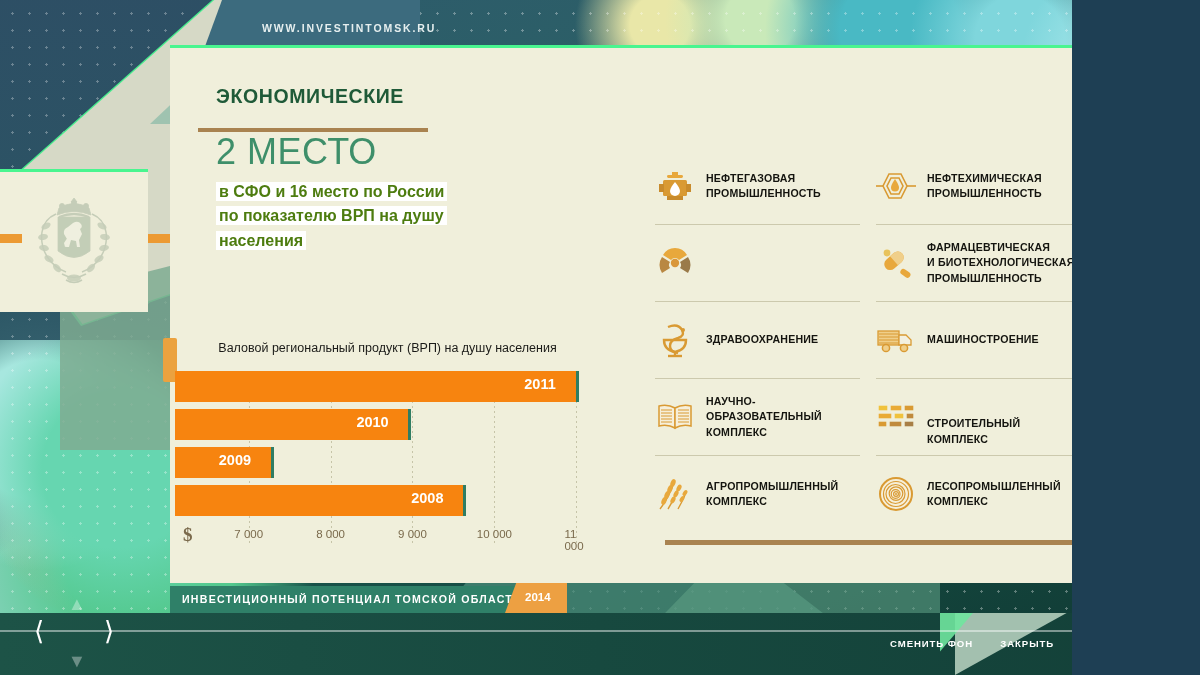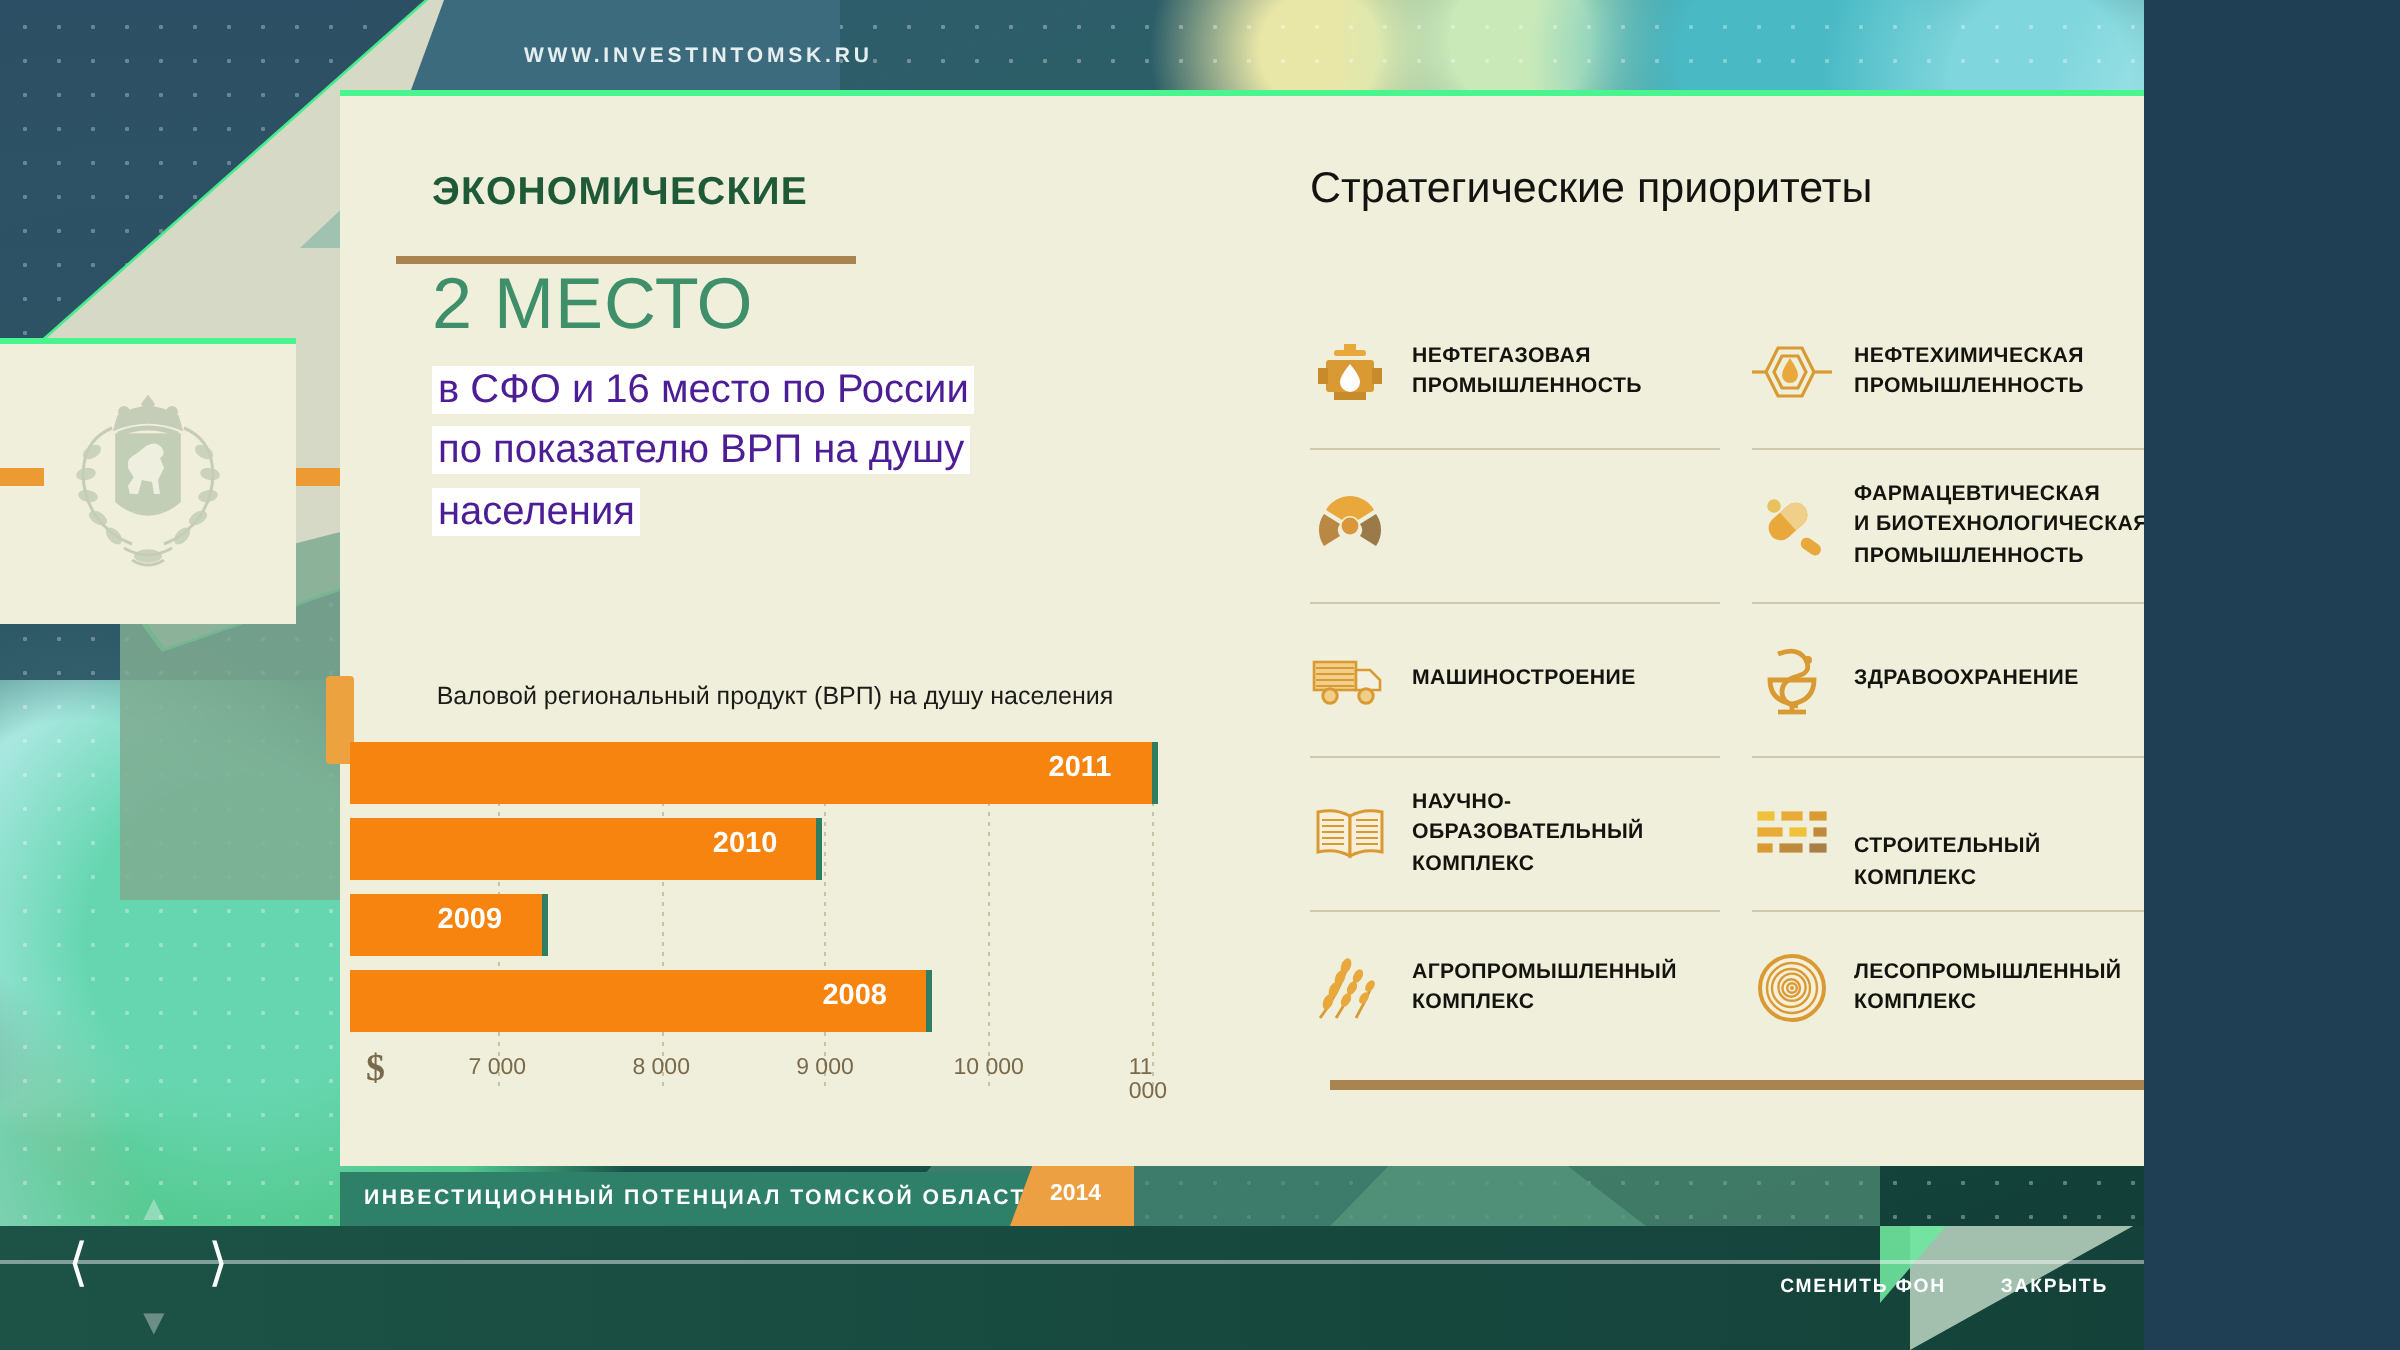--- a/index.html
+++ b/index.html
@@ -88,21 +88,21 @@
   .panel-topedge{position:absolute;left:170px;top:45px;width:970px;height:3px;background:#49f58f;}
   .panel-rightedge{position:absolute;left:1140px;top:48px;width:14px;height:535px;background:#d3d4c3;}
   .tab-panel-left{position:absolute;left:163px;top:338px;width:14px;height:44px;background:#eba23f;border-radius:2px;}
   .tab-panel-right{position:absolute;left:1121px;top:341px;width:13px;height:45px;background:#eba23f;border-radius:2px;}
 
   
   .left-col{position:absolute;left:216px;top:84px;width:390px;}
   .h-eco{color:#1f5a38;font-size:19.5px;font-weight:700;letter-spacing:.6px;line-height:1.33;
     text-transform:uppercase;}
   .place-big{color:#3e8f6a;font-size:36px;font-weight:400;letter-spacing:.5px;margin-top:24px;line-height:1;}
-  .place-sub{margin-top:10px;font-size:20px;line-height:1.52;color:#4c1d95;}
+  .place-sub{margin-top:10px;font-size:16px;line-height:1.52;color:#4d7c0f;font-weight:bold;}
   .place-sub span{background:#ffffff;padding:1px 3px;box-decoration-break:clone;-webkit-box-decoration-break:clone;}
 
   
   .chart-wrap{position:absolute;left:175px;top:335px;width:425px;height:222px;}
   .chart-title{position:absolute;left:0;top:6px;width:425px;text-align:center;
     font-size:12.5px;color:#1b1b18;}
   .plot{position:absolute;left:0;top:36px;width:425px;height:152px;}
   .grid{position:absolute;inset:0;}
   .gl{position:absolute;top:0;bottom:-22px;width:1px;
     background:repeating-linear-gradient(180deg,#c6c4a8 0 2px,transparent 2px 5px);}
@@ -262,21 +262,20 @@
           <div class="tick" style="left: 155.588px;">8 000</div>
           <div class="tick" style="left: 237.476px;">9 000</div>
           <div class="tick" style="left: 319.364px;">10 000</div>
           <div class="tick" style="left: 401.252px;">11 000</div>
         </div>
     </div>
   </div>
 
   <div class="right-col">
     <div class="h-strat">
-      <div>Стратегические приоритеты</div>
     </div>
   </div>
   <div class="h-rule"></div>
   <div class="grid2" id="priorities">
       <div class="prow">
         <div class="pcell">
           <span class="ico">
             <svg width="34" height="34" viewBox="0 0 34 34">
               <rect x="14" y="3" width="6" height="5" fill="#e8a83c"></rect>
               <rect x="9" y="6" width="16" height="3" rx="1.4" fill="#e8a83c"></rect>
@@ -333,45 +332,45 @@
           </span>
           <span class="lbl" style="white-space: pre-line;">ФАРМАЦЕВТИЧЕСКАЯ
 И БИОТЕХНОЛОГИЧЕСКАЯ
 ПРОМЫШЛЕННОСТЬ</span>
         </div>
       </div>
       <div class="sep"></div>
       <div class="prow">
         <div class="pcell">
           <span class="ico">
-            <svg width="38" height="28" viewBox="0 0 38 28">
-              <rect x="1" y="5" width="21" height="14" fill="#f0cf8a" stroke="#d99a33" stroke-width="1.3"></rect>
-              <g stroke="#d99a33" stroke-width="1">
-                <path d="M2 8h19M2 11h19M2 14h19M2 17h19"></path>
-              </g>
-              <path d="M22 9 h7 l5 5 v5 h-12z" fill="#f3f0e0" stroke="#d99a33" stroke-width="1.3"></path>
-              <circle cx="9" cy="22" r="3.6" fill="#f0cf8a" stroke="#d99a33" stroke-width="1.5"></circle>
-              <circle cx="27" cy="22" r="3.6" fill="#f0cf8a" stroke="#d99a33" stroke-width="1.5"></circle>
-            </svg>
-          </span>
-          <span class="lbl" style="white-space: pre-line;">МАШИНОСТРОЕНИЕ</span>
-        </div>
-        <div class="pcell">
-          <span class="ico">
             <svg width="34" height="36" viewBox="0 0 34 36">
               <g fill="none" stroke="#d99a33" stroke-width="2.4">
                 <path d="M10 5 q10-4 14 3 q3 6-4 8 q-8 2-8 8 q0 6 8 7"></path>
                 <path d="M6 18 q0 10 11 12 q11-2 11-12z"></path>
                 <path d="M17 30 v4"></path>
                 <path d="M10 34 h14"></path>
               </g>
               <circle cx="25" cy="8" r="2" fill="#d99a33"></circle>
             </svg>
           </span>
           <span class="lbl" style="white-space: pre-line;">ЗДРАВООХРАНЕНИЕ</span>
+        </div>
+        <div class="pcell">
+          <span class="ico">
+            <svg width="38" height="28" viewBox="0 0 38 28">
+              <rect x="1" y="5" width="21" height="14" fill="#f0cf8a" stroke="#d99a33" stroke-width="1.3"></rect>
+              <g stroke="#d99a33" stroke-width="1">
+                <path d="M2 8h19M2 11h19M2 14h19M2 17h19"></path>
+              </g>
+              <path d="M22 9 h7 l5 5 v5 h-12z" fill="#f3f0e0" stroke="#d99a33" stroke-width="1.3"></path>
+              <circle cx="9" cy="22" r="3.6" fill="#f0cf8a" stroke="#d99a33" stroke-width="1.5"></circle>
+              <circle cx="27" cy="22" r="3.6" fill="#f0cf8a" stroke="#d99a33" stroke-width="1.5"></circle>
+            </svg>
+          </span>
+          <span class="lbl" style="white-space: pre-line;">МАШИНОСТРОЕНИЕ</span>
         </div>
       </div>
       <div class="sep"></div>
       <div class="prow">
         <div class="pcell">
           <span class="ico">
             <svg width="38" height="30" viewBox="0 0 38 30">
               <g fill="#f6efd9" stroke="#d99a33" stroke-width="1.5">
                 <path d="M19 6 q-7-4-16-2 v20 q9-2 16 2z"></path>
                 <path d="M19 6 q7-4 16-2 v20 q-9-2-16 2z"></path>

